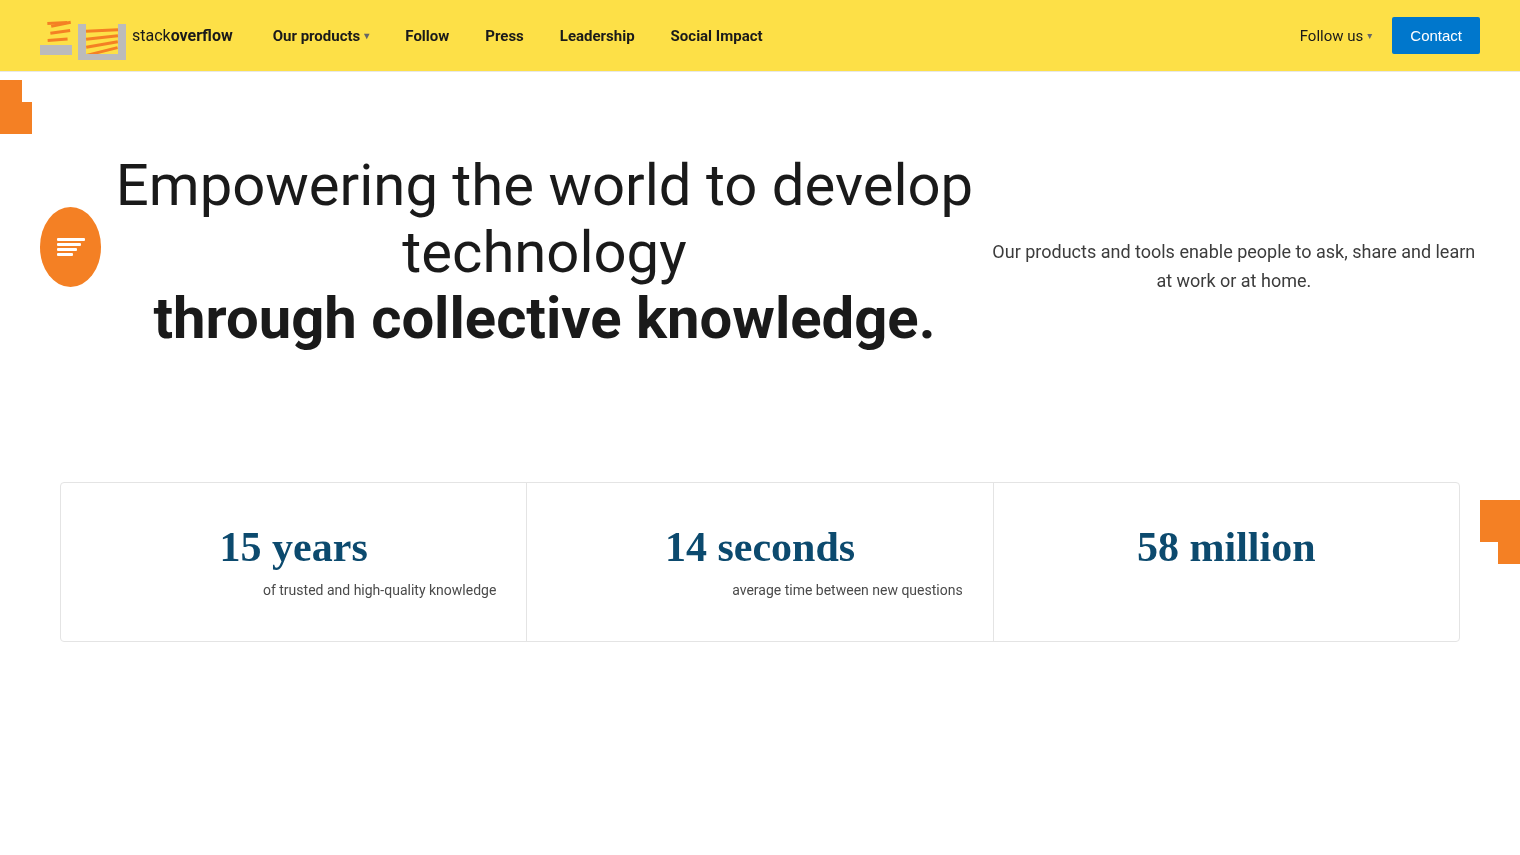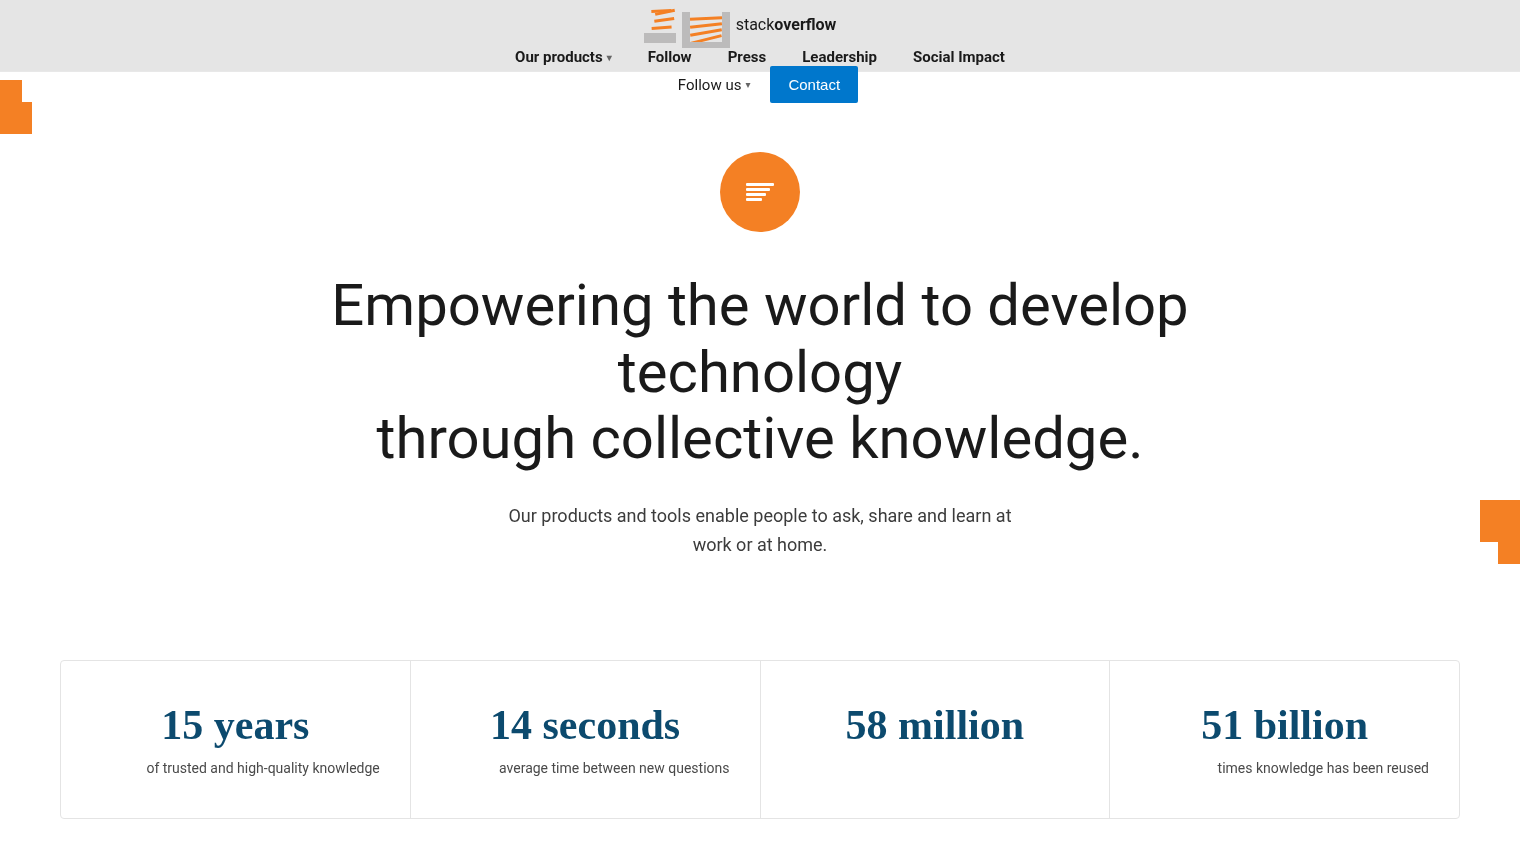--- a/index.html
+++ b/index.html
@@ -13,22 +13,21 @@
 
     
     nav {
       display: flex;
       align-items: center;
       padding: 0 40px;
       height: 72px;
       border-bottom: 1px solid #e8e8e8;
       position: relative;
       z-index: 10;
-      background: #e5e5e5;
-      flex-direction: column;
+      background: #fde047;
     }
 
     .nav-logo {
       display: flex;
       align-items: center;
       gap: 6px;
       text-decoration: none;
       margin-right: 40px;
     }
 
@@ -93,21 +92,21 @@
       top: 500px;
       display: flex;
       flex-direction: column;
       gap: 0;
       align-items: flex-end;
     }
 
     
     .hero {
       display: flex;
-      flex-direction: column;
+      flex-direction: row;
       align-items: center;
       text-align: center;
       padding: 80px 40px 60px;
       position: relative;
     }
 
     .hero-icon-circle {
       width: 80px;
       height: 80px;
       background: #f48024;
@@ -121,21 +120,21 @@
     .hero-title {
       font-size: 58px;
       font-weight: 400;
       line-height: 1.15;
       max-width: 1000px;
       margin-bottom: 30px;
       color: #1a1a1a;
     }
 
     .hero-title strong {
-      font-weight: 400;
+      font-weight: 700;
     }
 
     .hero-subtitle {
       font-size: 18px;
       color: #3c3c3c;
       line-height: 1.6;
       max-width: 520px;
     }
 
     
@@ -305,17 +304,13 @@
     <div class="stat-number">15 years</div>
     <div class="stat-label">of trusted and high-quality knowledge</div>
   </div>
   <div class="stat-item">
     <div class="stat-number">14 seconds</div>
     <div class="stat-label">average time between new questions</div>
   </div>
   <div class="stat-item">
     <div class="stat-number">58 million</div>
   </div>
-  <div class="stat-item">
-    <div class="stat-number">51 billion</div>
-    <div class="stat-label">times knowledge has been reused</div>
-  </div>
 </div>
 
 </body></html>

